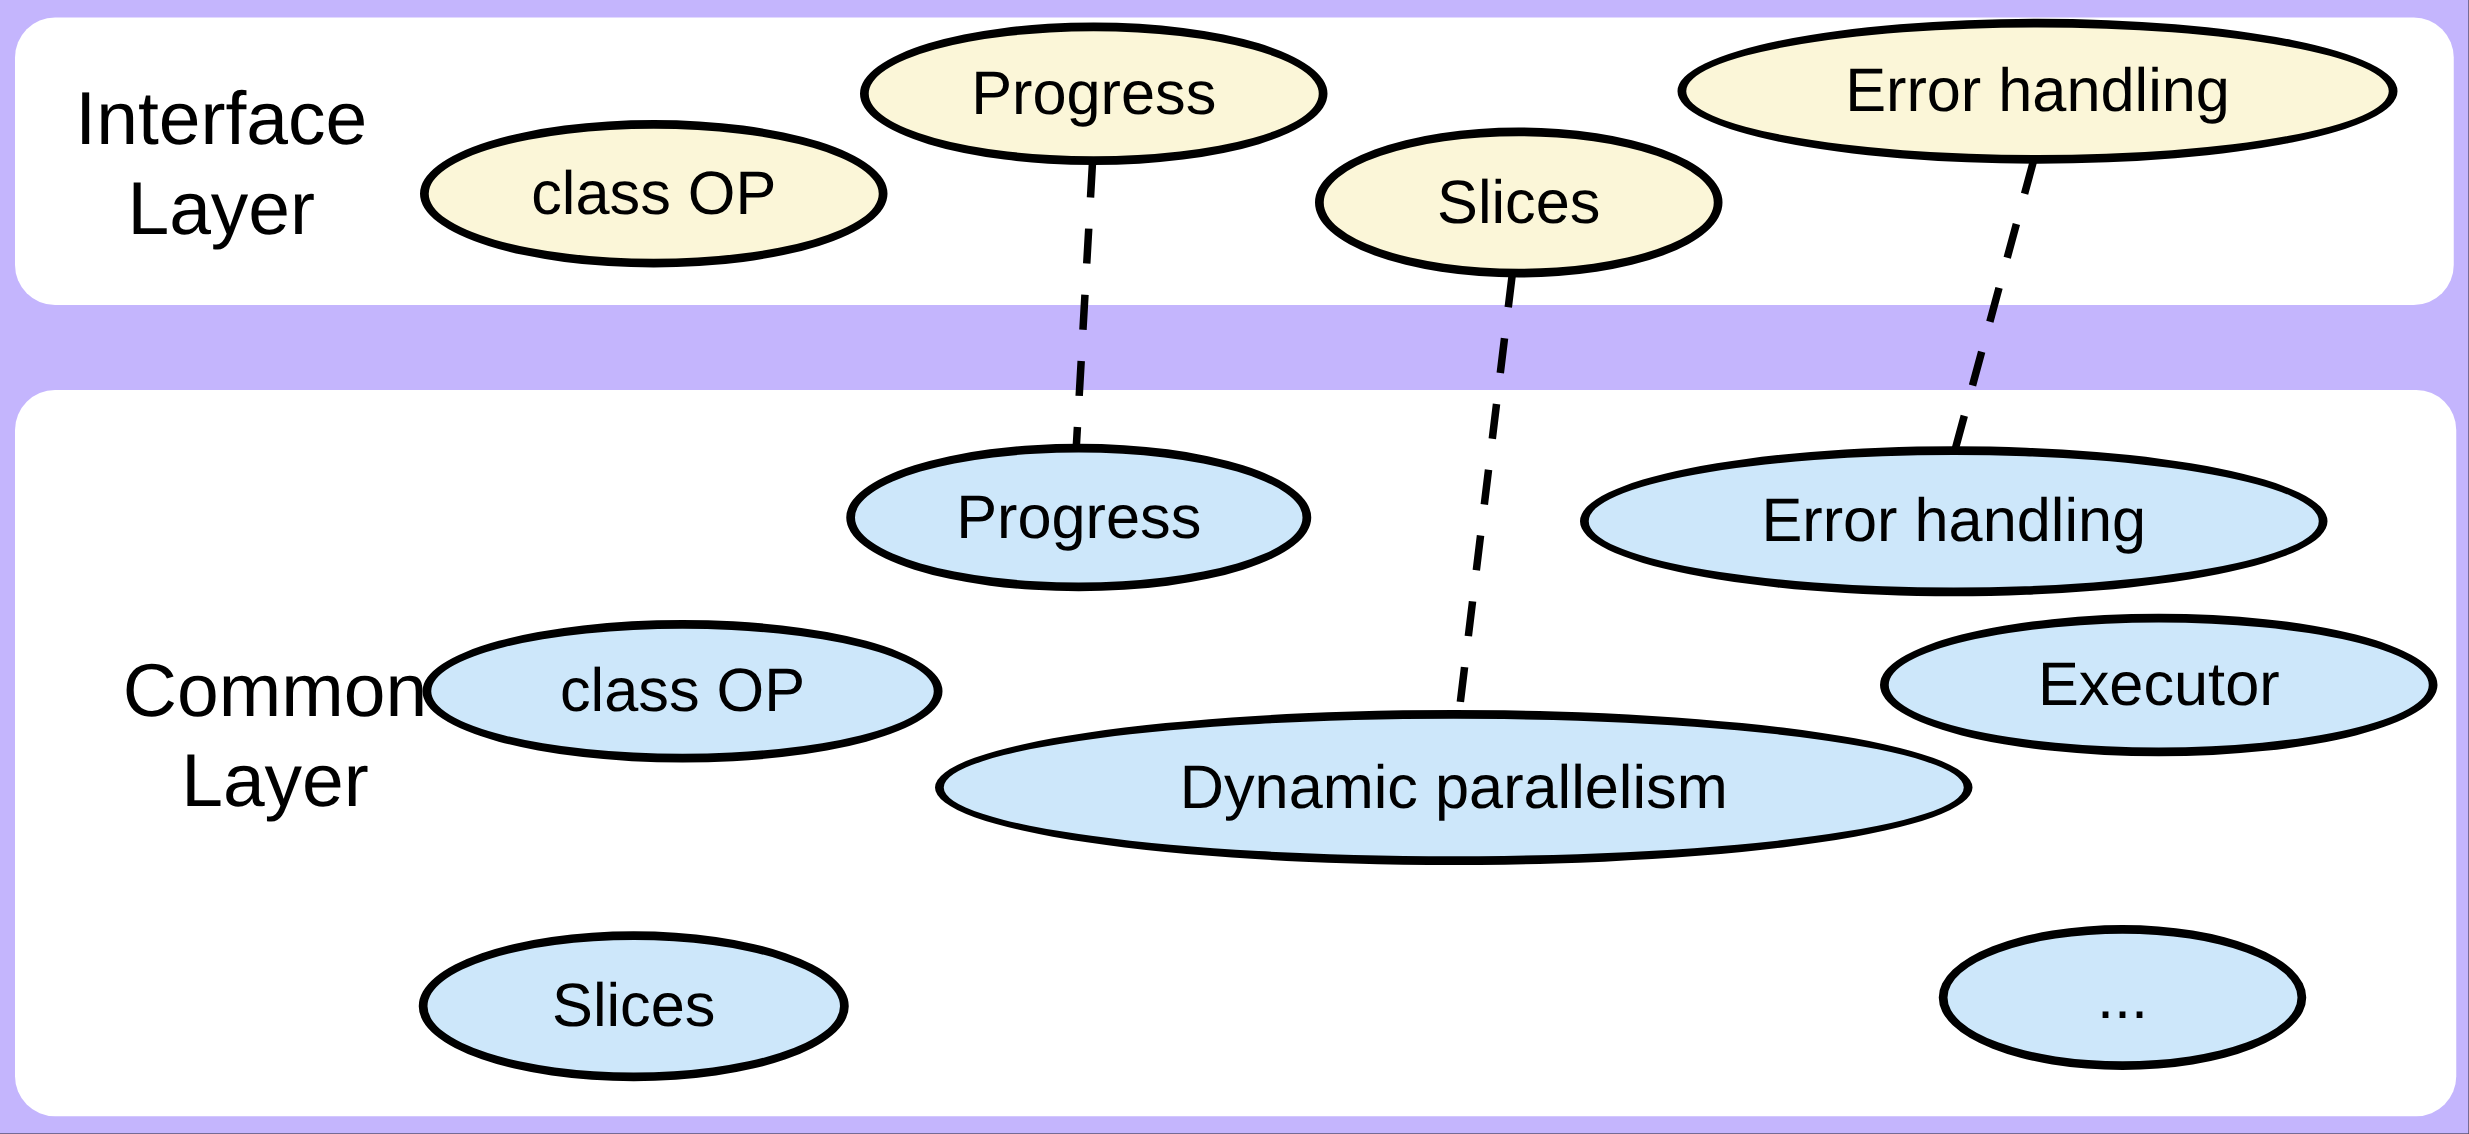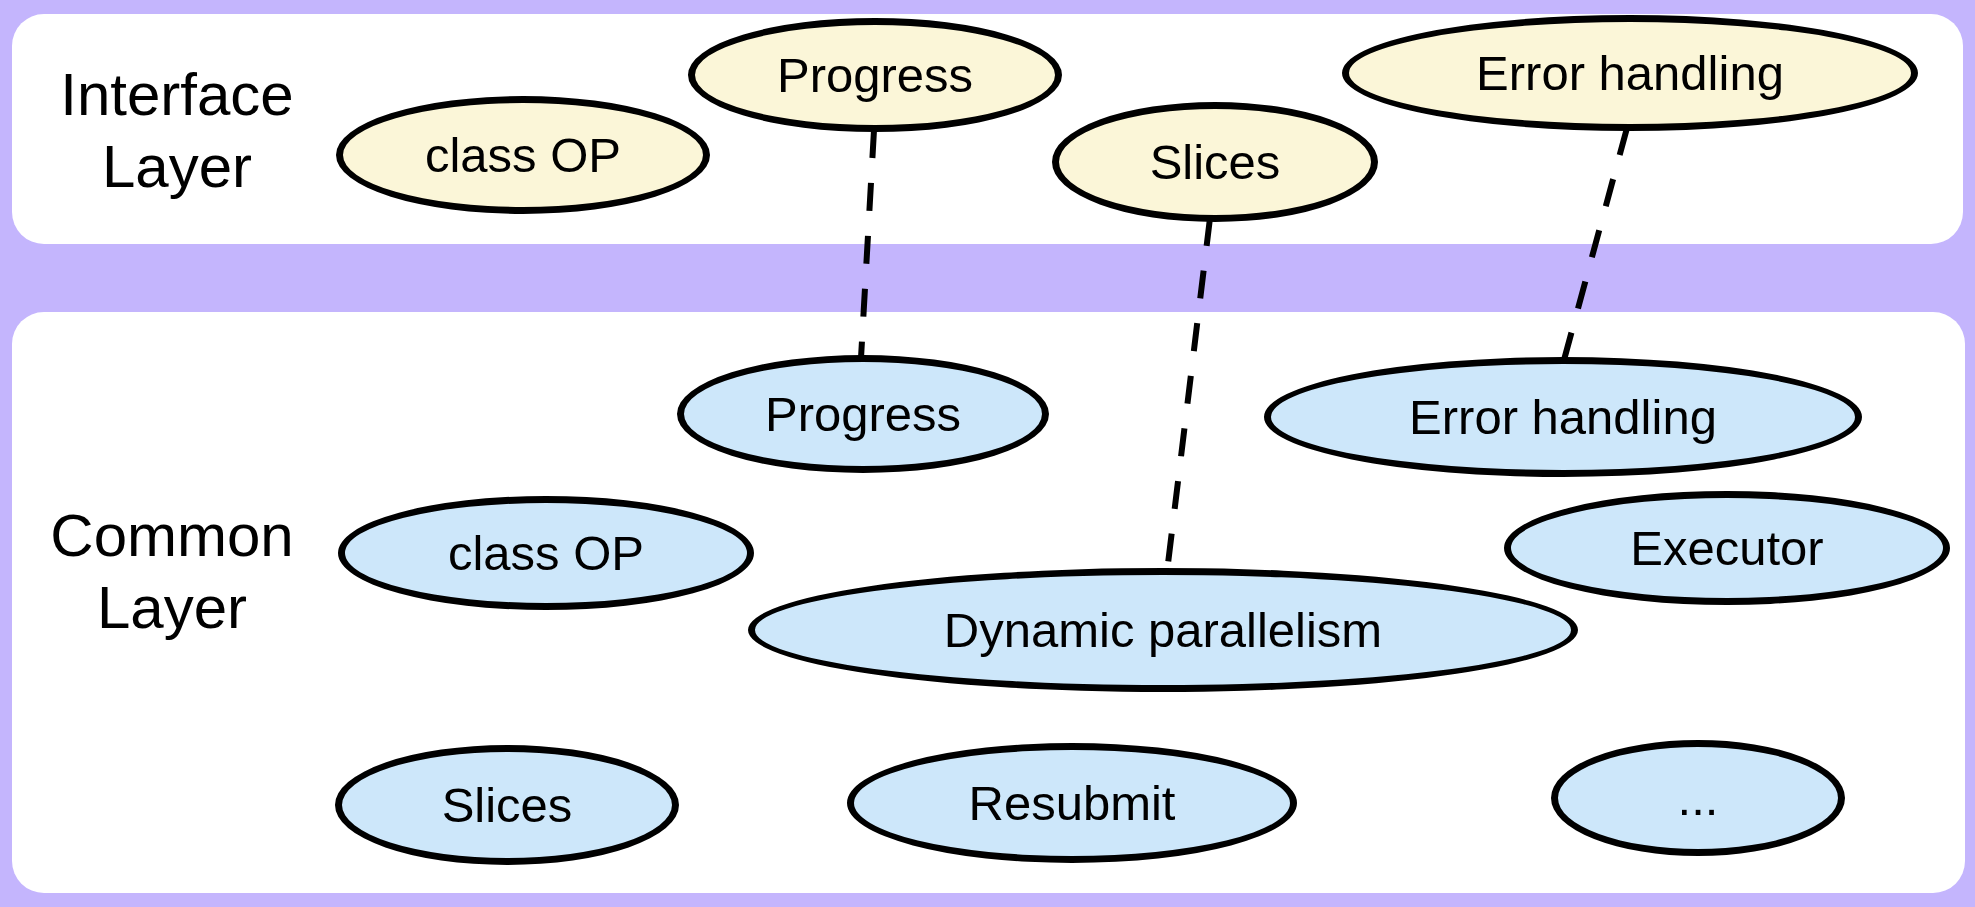--- a/index.html
+++ b/index.html
@@ -10,21 +10,21 @@
   .panel{
     position:absolute;background:#fff;border-radius:32px;
   }
   .panel.top{left:12px;top:14px;width:1951px;height:230px;}
   .panel.bottom{left:12px;top:312px;width:1953px;height:581px;}
   .layer-label{
     position:absolute;width:320px;text-align:center;
     font-size:60px;line-height:72px;white-space:pre-line;
   }
   .layer-label.interface{left:17px;top:59px;}
-  .layer-label.common{left:12px;top:500px;}
+  .layer-label.common{left:12px;top:517px;padding-left:48px;}
   svg.connectors{position:absolute;left:0;top:0;z-index:2;}
   .node{
     position:absolute;z-index:3;box-sizing:border-box;
     border:7px solid #000;border-radius:50%;
     display:flex;align-items:center;justify-content:center;
     font-size:49px;line-height:1;white-space:nowrap;
   }
   .node.yellow{background:#FBF6D8;}
   .node.blue{background:#CDE7FA;}
   
@@ -64,16 +64,15 @@
   <div class="node yellow n-progress-if">Progress</div>
   <div class="node yellow n-slices">Slices</div>
   <div class="node yellow n-error-handling-if">Error handling</div>
 
   <div class="node blue n-progress-c">Progress</div>
   <div class="node blue n-base-op">class OP</div>
   <div class="node blue n-error-handling-c">Error handling</div>
   <div class="node blue n-dynamic">Dynamic parallelism</div>
   <div class="node blue n-executor">Executor</div>
   <div class="node blue n-timeout">Slices</div>
-  <div class="node blue n-resubmit">Resubmit</div>
   <div class="node blue n-dots">...</div>
 
 </div>
 
 </body></html>

